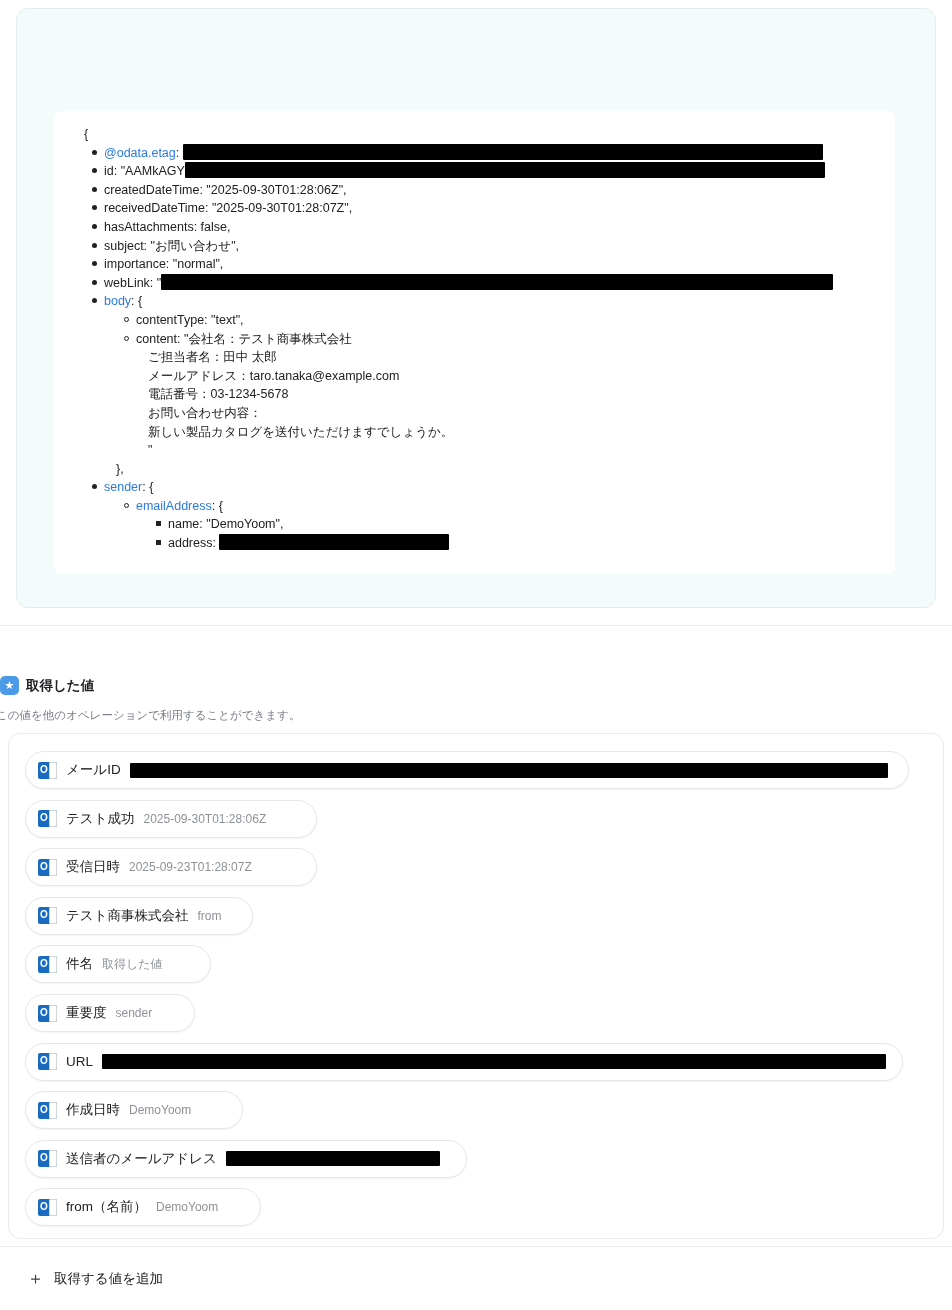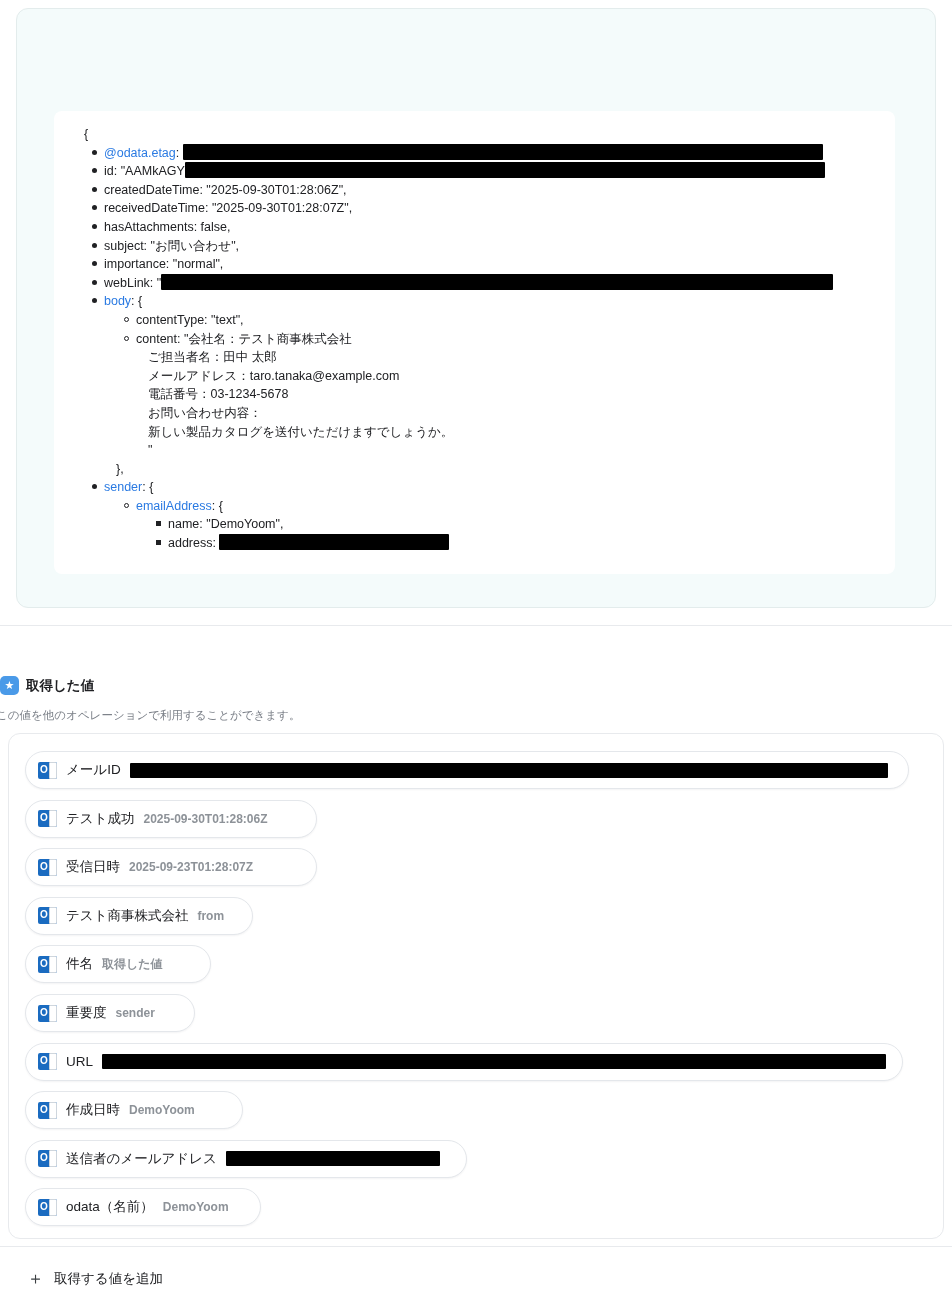--- a/index.html
+++ b/index.html
@@ -175,21 +175,20 @@
   .chip-label {
     font-size: 13.5px;
     font-weight: normal;
     color: #202124;
     white-space: nowrap;
   }
   .chip-value {
     font-size: 12px;
     color: #8d9298;
     white-space: nowrap;
-    font-weight: bold;
   }
   .chip-redact {
     display: inline-block;
     background: #000;
     height: 15px;
     border-radius: 1px;
   }
 
   .add-row {
     position: absolute;
@@ -304,21 +303,21 @@
           <span class="o-white"></span>
         </span>
         <span class="chip-label">送信者のメールアドレス</span>
         <span class="chip-redact" style="width: 214px;"></span>
       </div>
       <div class="chip" style="top: 454.4px; width: 236px;">
         <span class="chip-icon">
           <span class="o-letter">O</span>
           <span class="o-white"></span>
         </span>
-        <span class="chip-label">odata（名前）</span>
+        <span class="chip-label">from（名前）</span>
         <span class="chip-value">DemoYoom</span>
       </div>
     </div>
 </div>
 
 <div class="add-row">
   <span class="plus-icon">＋</span>
   <span class="add-label">取得する値を追加</span>
 </div>
 

